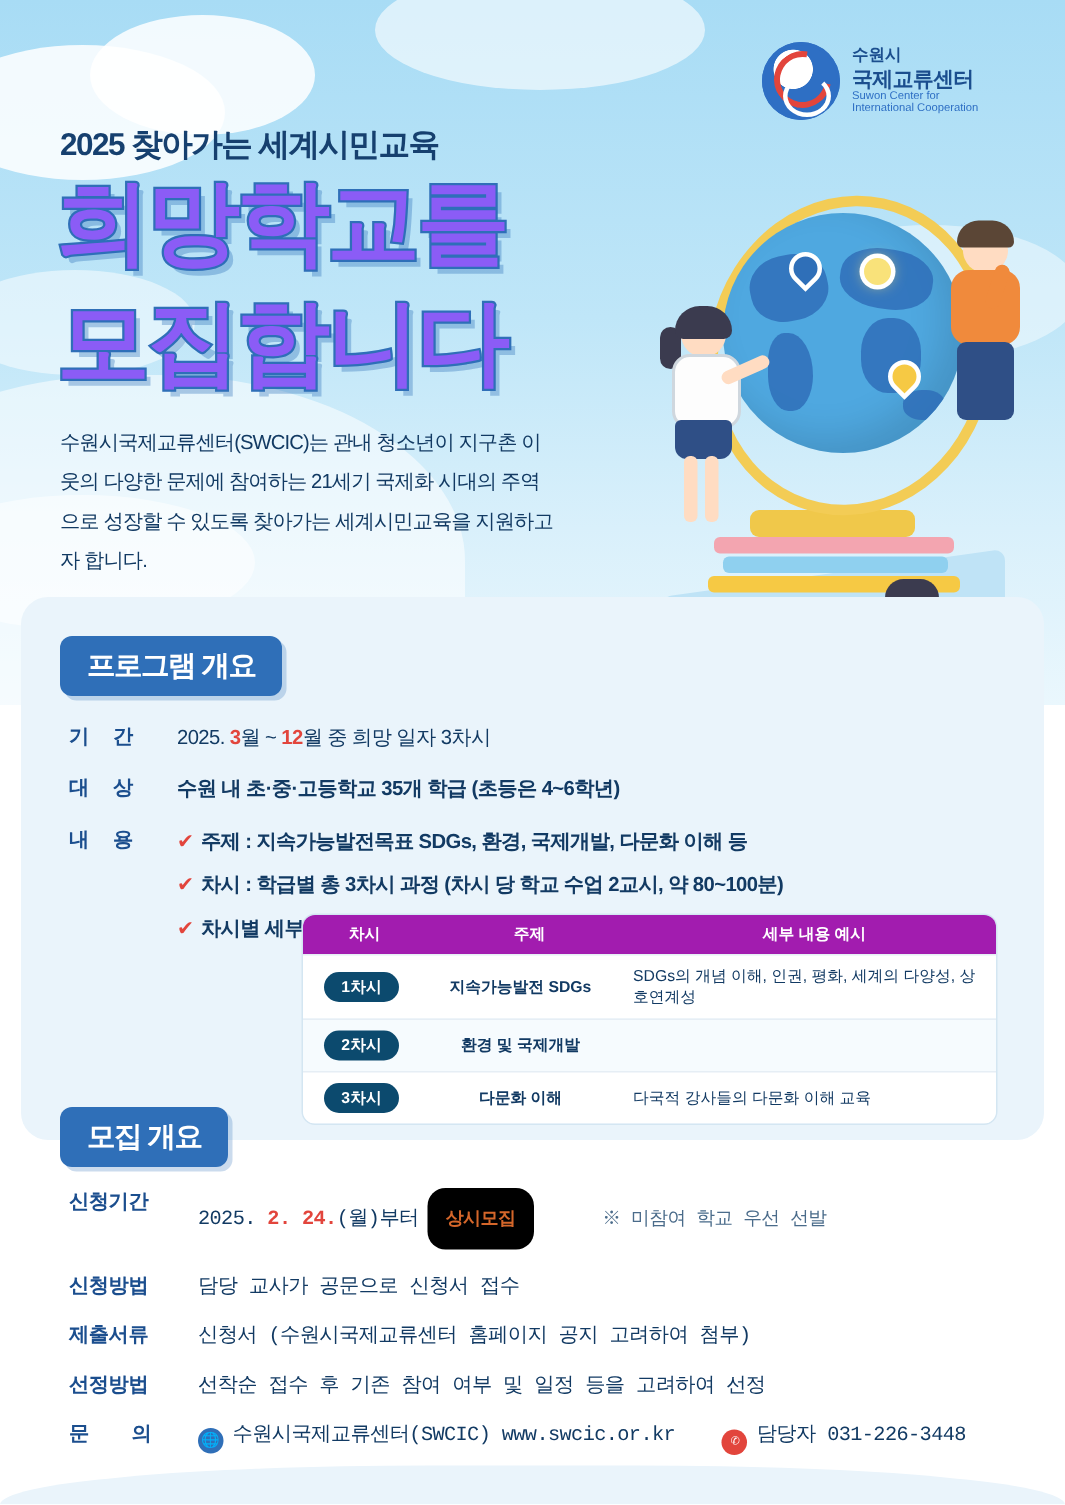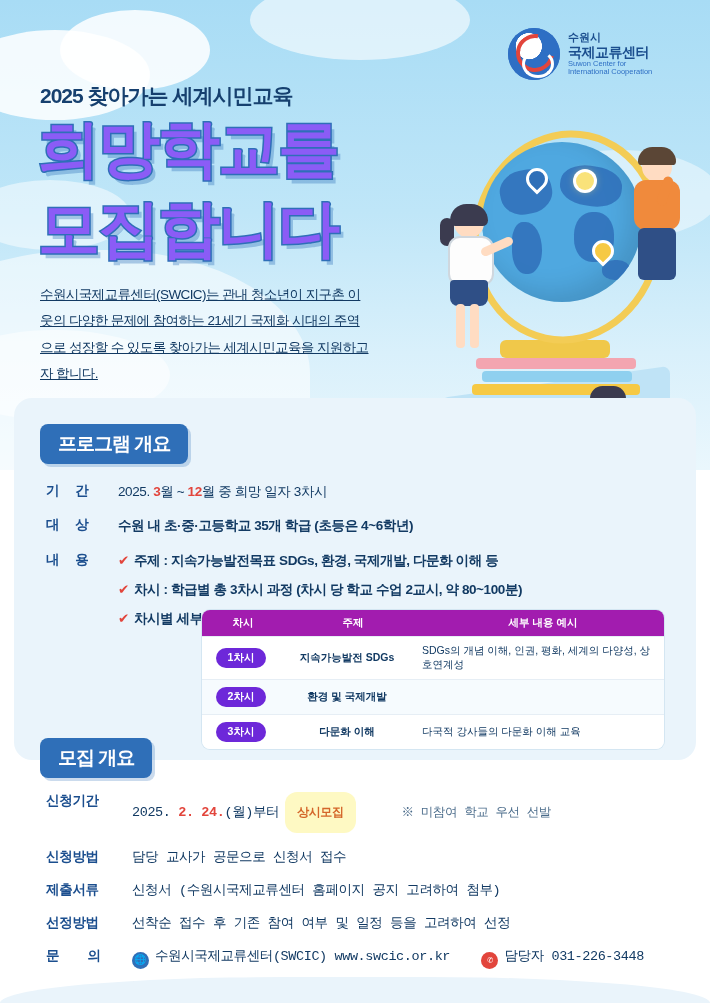--- a/index.html
+++ b/index.html
@@ -72,21 +72,21 @@
     -webkit-text-stroke:3px #2f6fb8;
     paint-order:stroke fill;
     text-shadow:4px 5px 0 rgba(47,111,184,.35);
     font-size:62px;line-height:1;
   }
   .title1{top:118px;}
   .title2{top:198px;}
 
   .lead{
     position:absolute;left:40px;top:282px;width:330px;
-    font-size:13.5px;line-height:1.95;color:#123a63;letter-spacing:-.6px;text-decoration:underline;
+    font-size:13.5px;line-height:1.95;color:#123a63;letter-spacing:-.6px;
   }
 
   
   .illus{position:absolute;right:0;top:90px;width:330px;height:420px;}
   .globe-stand{
     position:absolute;left:120px;top:250px;width:110px;height:18px;
     background:#f0c84a;border-radius:6px;
   }
   .globe-ring{
     position:absolute;left:92px;top:40px;width:176px;height:200px;
@@ -187,32 +187,32 @@
     font-size:10.5px;color:#123a63;box-shadow:0 0 0 1px #d4e6f2;
   }
   .tbl .thead{display:flex;background:#a21caf;color:#fff;font-weight:bold;}
   .tbl .thead div{padding:6px 4px;text-align:center;}
   .tbl .trow{display:flex;background:#fff;border-top:1px solid #e6eef5;align-items:center;}
   .tbl .trow.alt{background:#f6fbfe;}
   .c-no{width:74px;flex:0 0 74px;text-align:center;padding:7px 2px;}
   .c-th{width:130px;flex:0 0 130px;text-align:center;padding:7px 2px;font-weight:bold;}
   .c-dt{flex:1;padding:7px 8px;}
   .pillno{
-    display:inline-block;background:#6d28d9;color:#fff;border-radius:11px;
+    display:inline-block;background:#0c4a6e;color:#fff;border-radius:11px;
     padding:3px 12px;font-weight:bold;font-size:10.5px;
   }
 
   
   .rows2{position:absolute;left:46px;top:792px;width:630px;font-size:13.5px;color:#123a63;font-family:Liberation Mono, monospace;}
   .row2{display:flex;margin-bottom:15px;align-items:flex-start;}
   .row2 .lb{width:86px;flex:0 0 86px;font-weight:bold;color:#1b4e8e;letter-spacing:-.3px;}
   .row2 .lb.spaced{letter-spacing:10px;}
   .row2 .vl{flex:1;letter-spacing:-.4px;}
   .pill-open{
-    display:inline-block;background:#fef9c3;color:#d4662a;border-radius:12px;
+    display:inline-block;background:#000000;color:#d4662a;border-radius:12px;
     padding:12px 12px;font-size:12px;font-weight:bold;margin:0 6px;
   }
   .note{color:#4a6b8a;font-size:12.5px;margin-left:40px;}
   .ico{
     display:inline-flex;align-items:center;justify-content:center;
     width:17px;height:17px;border-radius:50%;background:#2f6fb8;color:#fff;
     font-size:10px;margin-right:6px;vertical-align:-3px;
   }
   .ico.red{background:#e2453c;}
   .ico.mail{background:#e2453c;border-radius:4px;}

